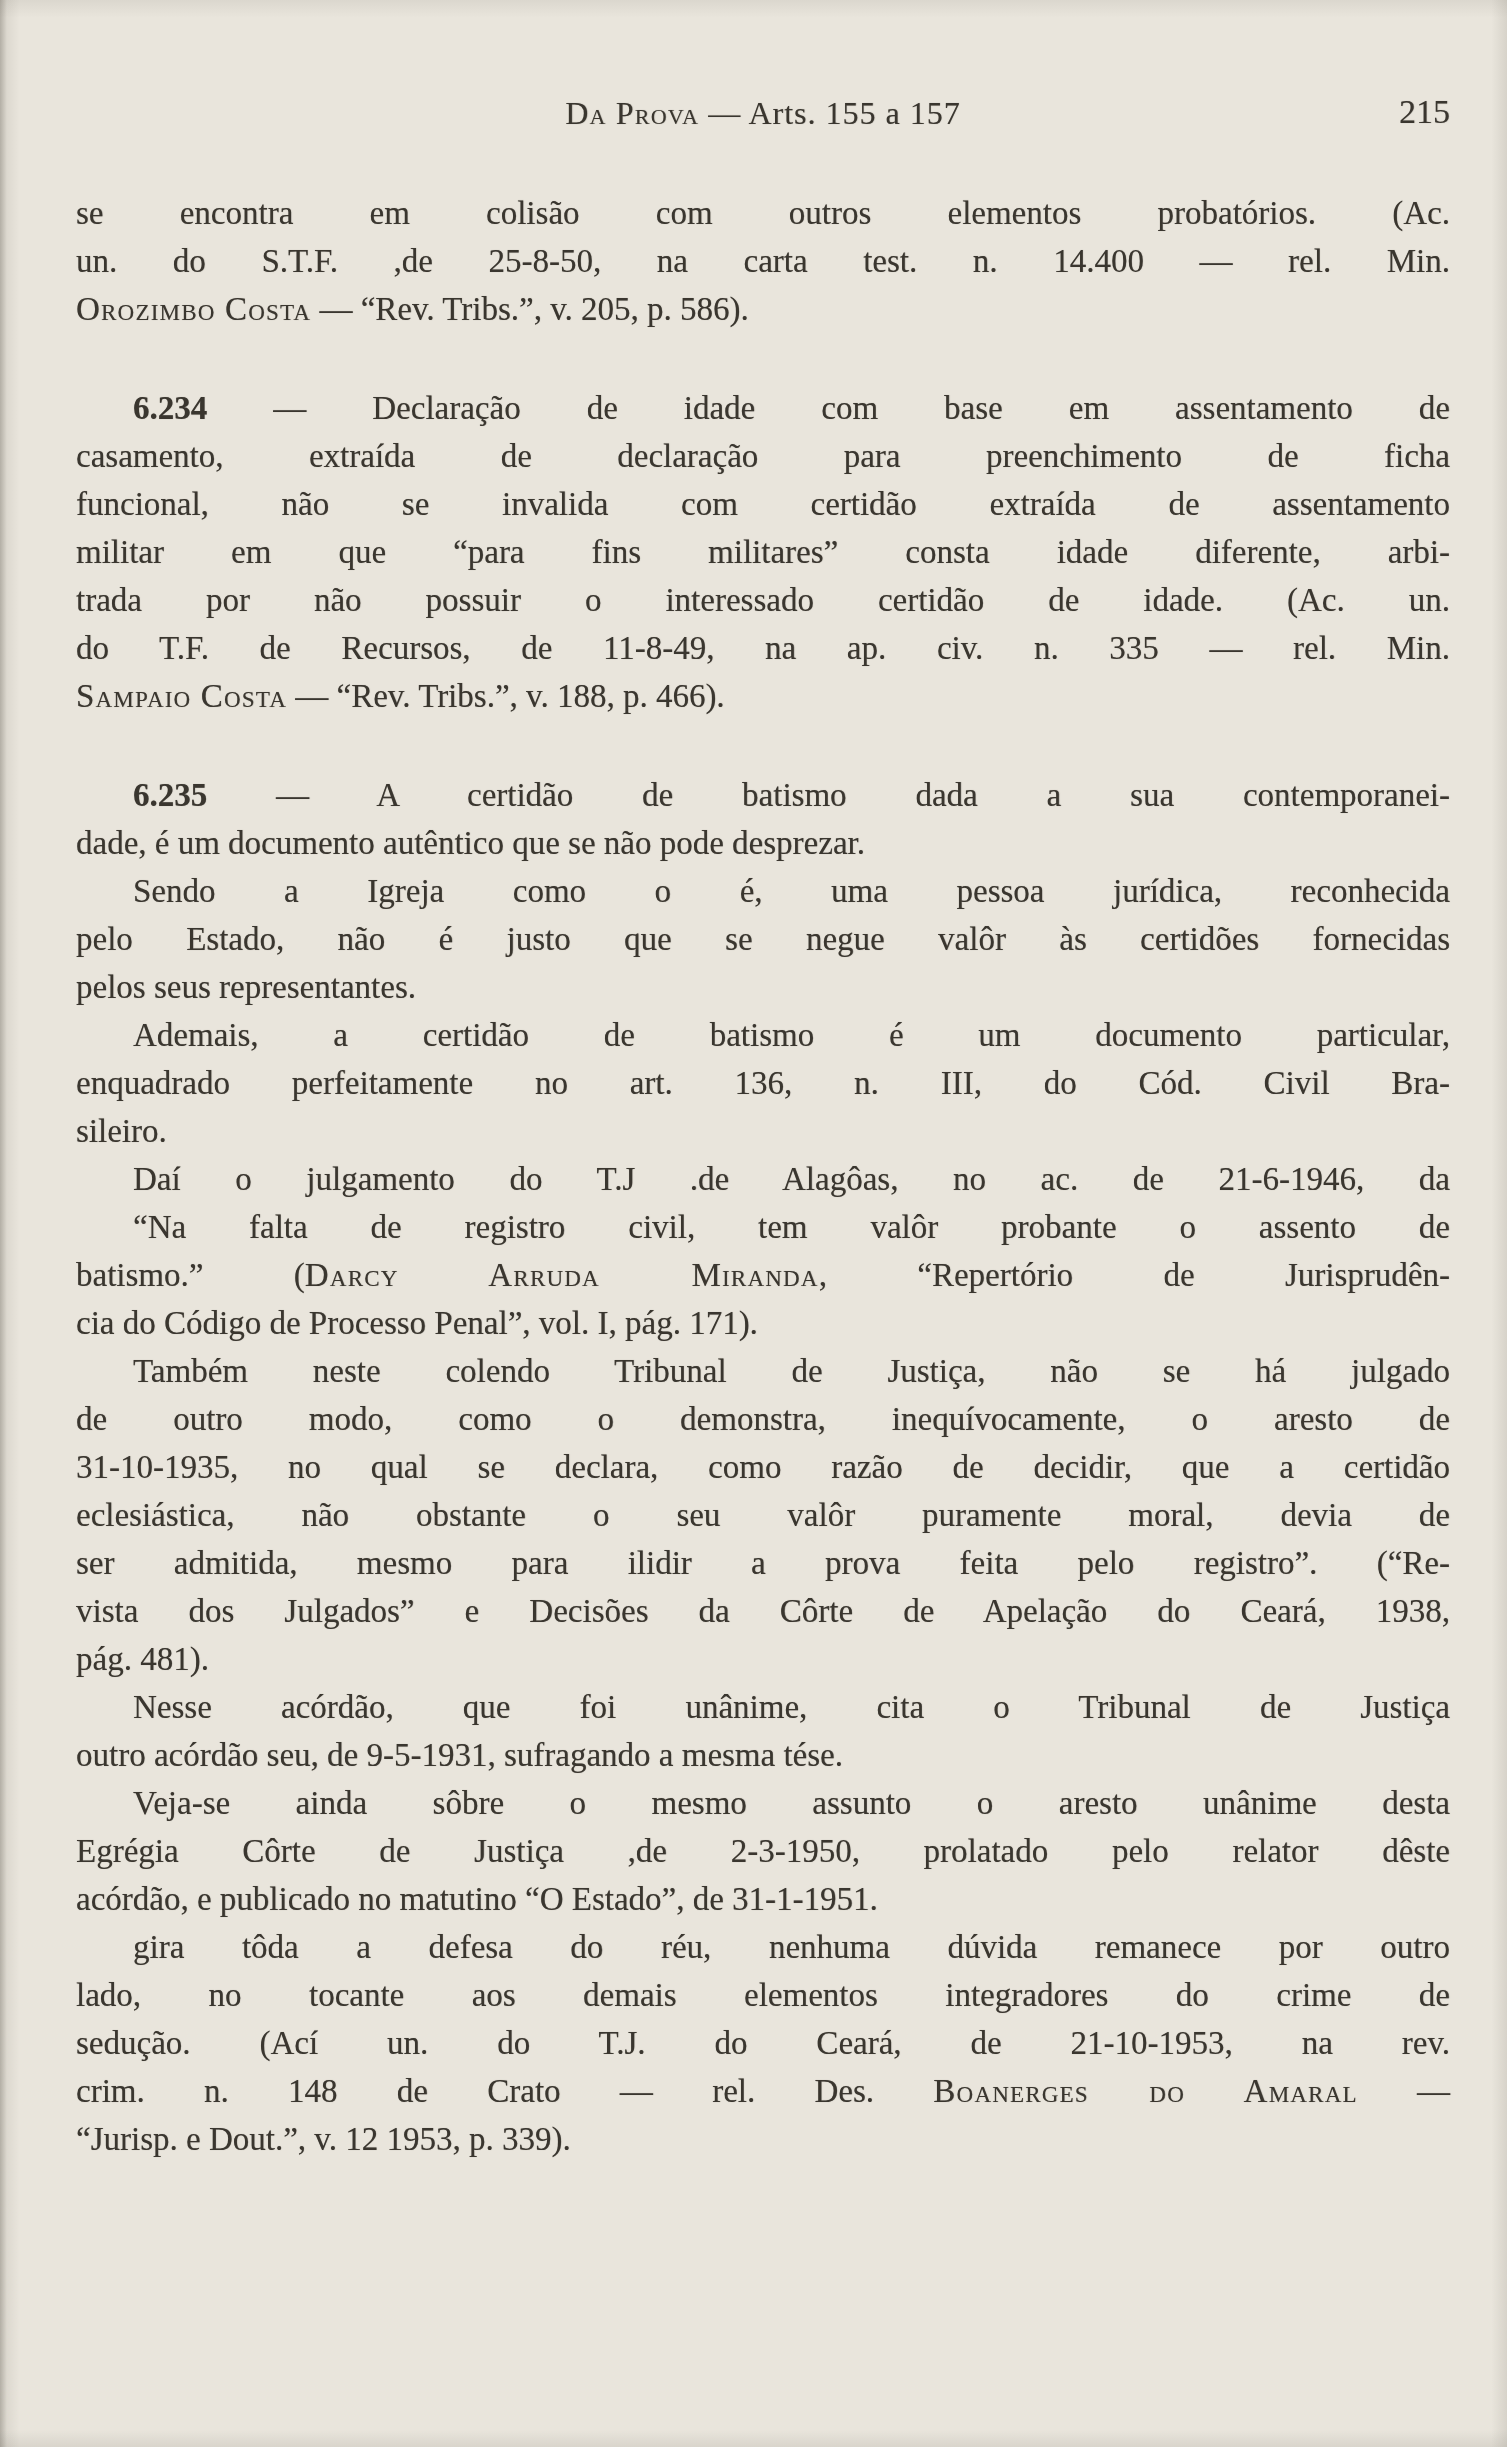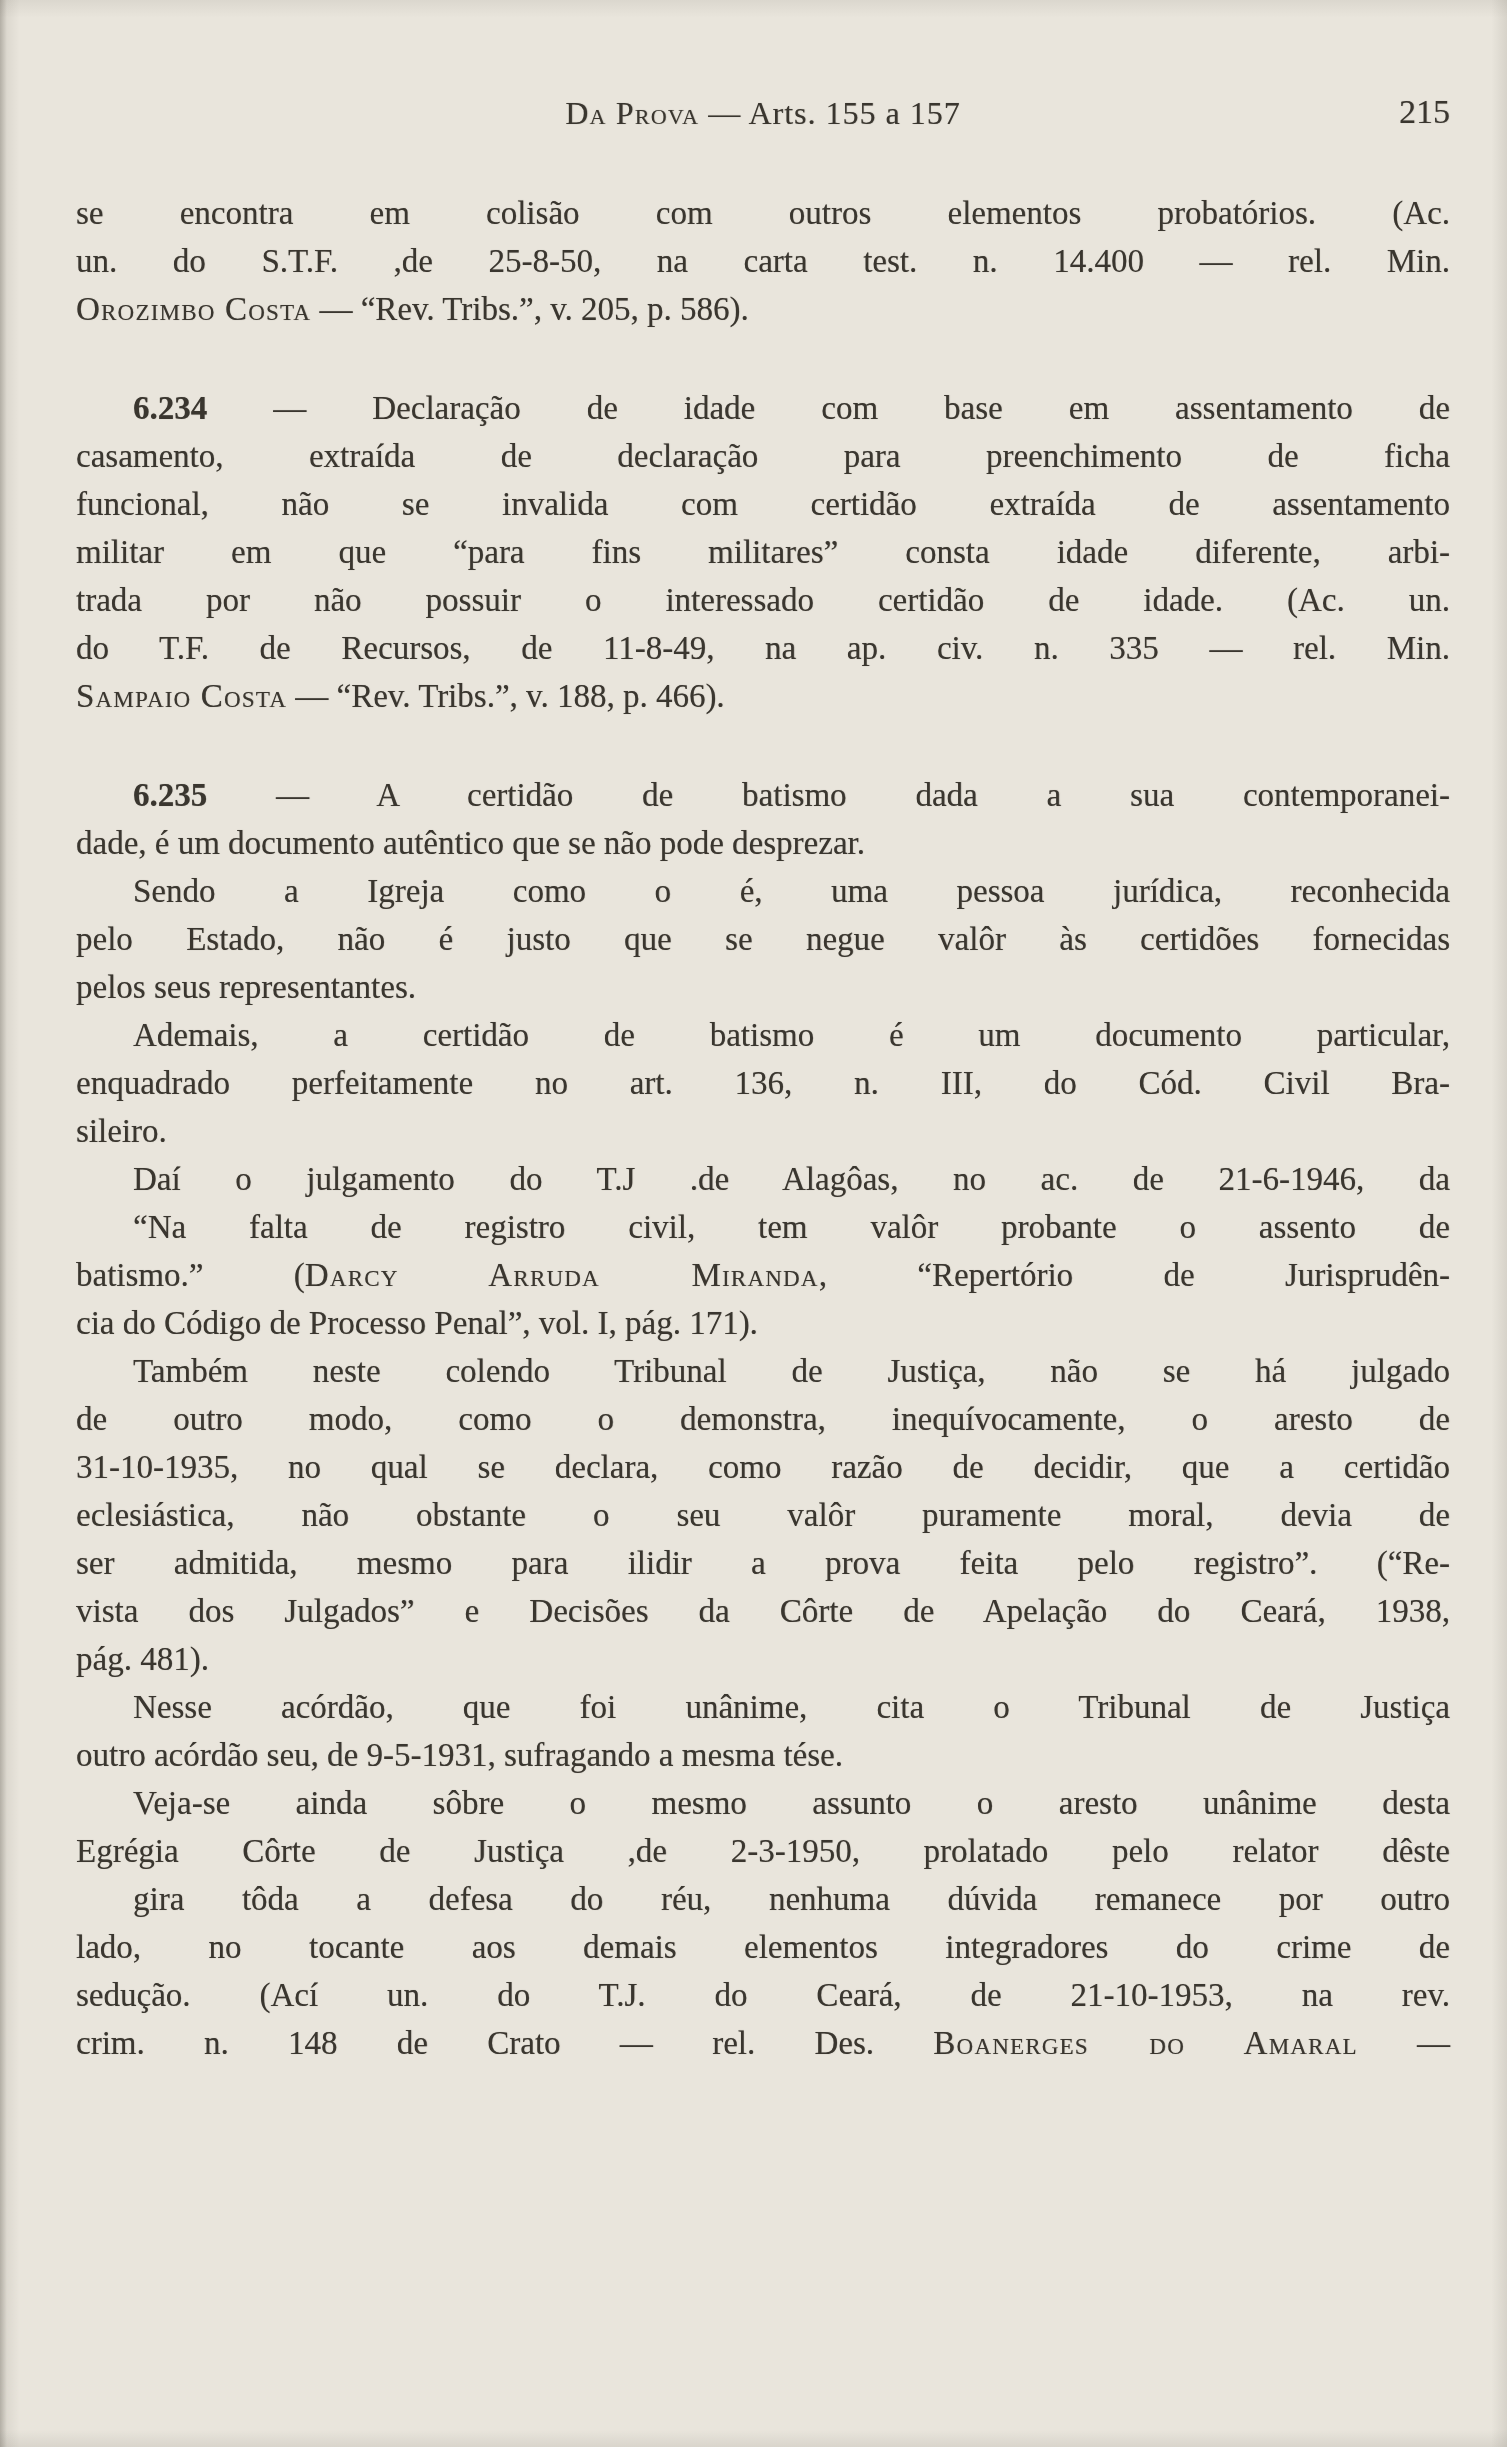--- a/index.html
+++ b/index.html
@@ -104,21 +104,23 @@
       <div class="line"><span>vista dos Julgados” e Decisões da Côrte de Apelação do Ceará, 1938,</span></div>
       <div class="line last"><span>pág. 481).</span></div>
     </div>
     <div class="para indent">
       <div class="line"><span>Nesse acórdão, que foi unânime, cita o Tribunal de Justiça</span></div>
       <div class="line last"><span>outro acórdão seu, de 9-5-1931, sufragando a mesma tése.</span></div>
     </div>
     <div class="para indent">
       <div class="line"><span>Veja-se ainda sôbre o mesmo assunto o aresto unânime desta</span></div>
       <div class="line"><span>Egrégia Côrte de Justiça ,de 2-3-1950, prolatado pelo relator dêste</span></div>
+      <div class="line last"><span>acórdão, e publicado no matutino “O Estado”, de 31-1-1951.</span></div>
     </div>
     <div class="para indent">
       <div class="line"><span>gira tôda a defesa do réu, nenhuma dúvida remanece por outro</span></div>
       <div class="line"><span>lado, no tocante aos demais elementos integradores do crime de</span></div>
       <div class="line"><span>sedução. (Ací un. do T.J. do Ceará, de 21-10-1953, na rev.</span></div>
       <div class="line"><span>crim. n. 148 de Crato — rel. Des. </span><span class="sc">Boanerges do Amaral</span><span> —</span></div>
+      <div class="line last"><span>“Jurisp. e Dout.”, v. 12 1953, p. 339).</span></div>
     </div>
   </div>
 
 
 </body></html>

